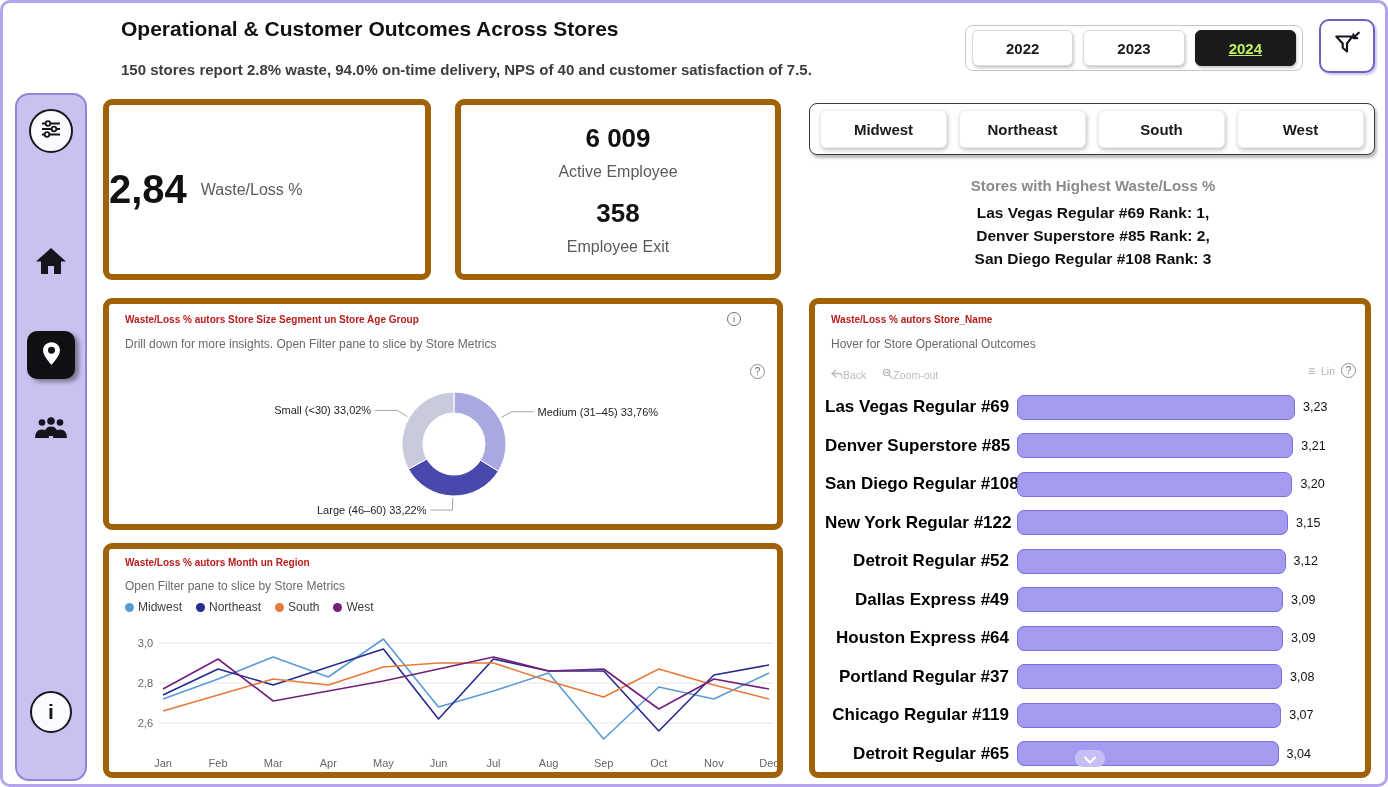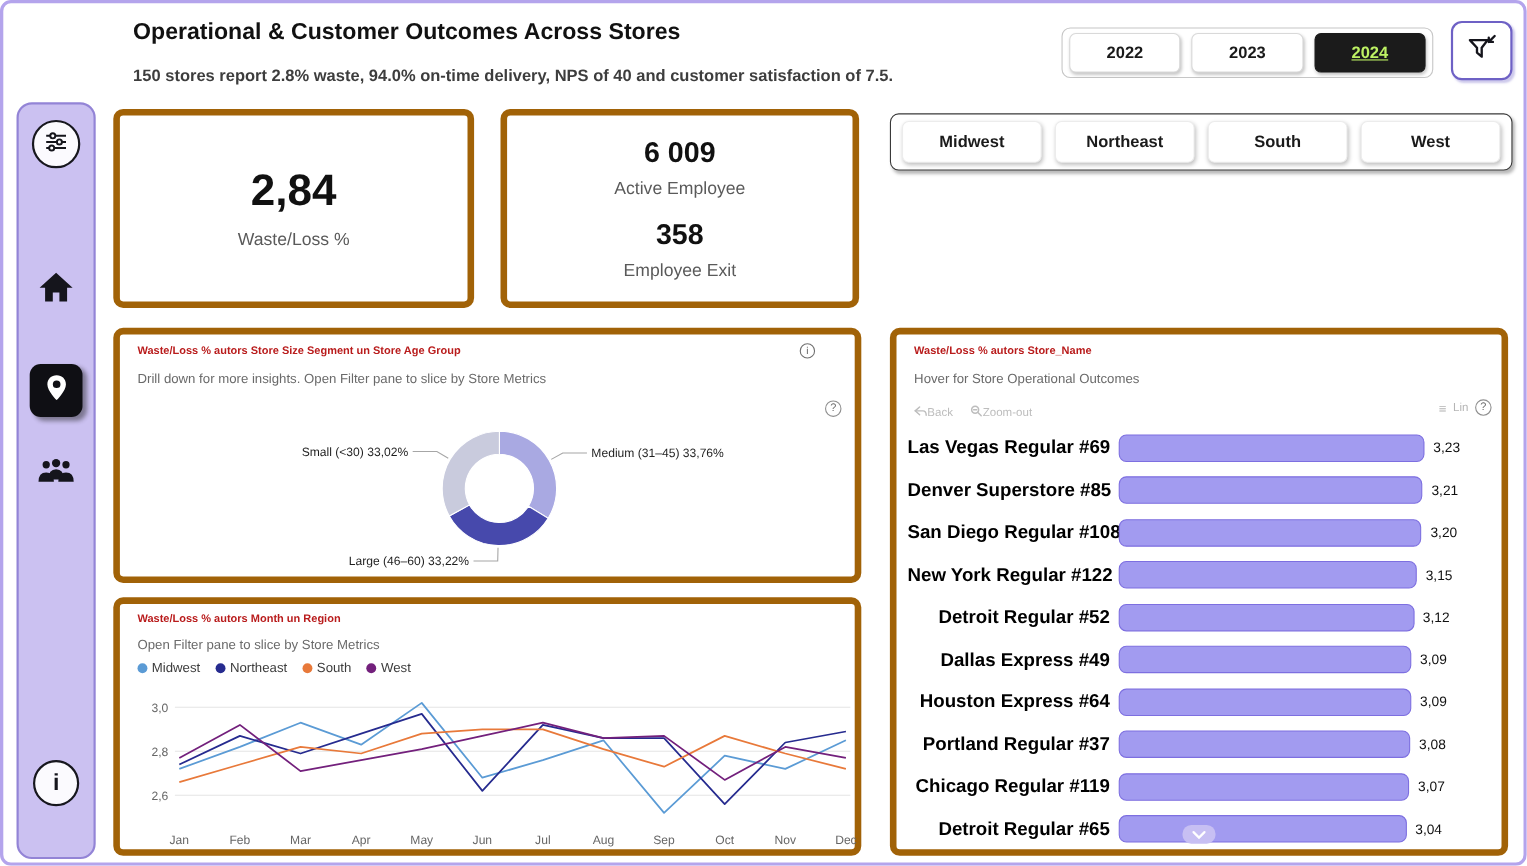--- a/index.html
+++ b/index.html
@@ -17,21 +17,21 @@
   .sidebar{left:12px;top:90px;width:72px;height:688px;background:#cbc1f1;border:2px solid #9384d6;border-radius:14px;}
   .sb-item{position:absolute;left:50%;transform:translateX(-50%);display:flex;align-items:center;justify-content:center;cursor:pointer;}
   .sb-circle{width:44px;height:44px;border:2px solid #17171e;border-radius:50%;background:#fbfafe;}
   .sb-sliders{top:14px;}
   .sb-home{top:150px;}
   .sb-pin{top:236px;width:48px;height:48px;background:#0f0f14;border-radius:10px;box-shadow:4px 3px 4px rgba(30,30,30,.45);}
   .sb-people{top:320px;}
   .sb-info{top:596px;width:42px;height:42px;font-size:21px;font-weight:700;color:#15151c;}
   
   .card{position:absolute;background:#fff;border:6px solid #a16207;border-radius:9px;}
-  .kpi-waste{left:100px;top:96px;width:328px;height:181px;display:flex;flex-direction:column;align-items:center;justify-content:center;gap:14px;}
+  .kpi-waste{left:100px;top:96px;width:328px;height:181px;display:flex;flex-direction:row;align-items:center;justify-content:flex-start;gap:14px;}
   .kpi-big{font-size:40px;font-weight:700;color:#111;}
   .kpi-label{font-size:16px;color:#5a5a5a;}
   .kpi-emp{left:452px;top:96px;width:326px;height:181px;display:flex;flex-direction:column;align-items:center;justify-content:center;gap:9px;padding:10px 0;}
   .kpi-mid{font-size:26px;font-weight:700;color:#111;}
   
   .region-group{left:806px;top:100px;width:566px;height:52px;border:1px solid #3a3a3a;border-radius:8px;background:#fff;display:flex;gap:12px;align-items:center;padding:6px 10px;box-shadow:2px 3px 3px rgba(0,0,0,.28);}
   .region-btn{flex:1;height:38px;border:1px solid #ececec;border-radius:6px;background:#fff;display:flex;align-items:center;justify-content:center;font-size:15px;font-weight:700;color:#1a1a1a;box-shadow:1px 2px 4px rgba(0,0,0,.25);cursor:pointer;}
   
   .highlight{left:830px;top:174px;width:520px;text-align:center;}
   .highlight-title{font-size:15px;font-weight:700;color:#8a8a8a;margin-bottom:7px;}
@@ -146,20 +146,28 @@
     <div class="kpi-label">Employee Exit</div>
   </div>
 
   <div class="abs region-group">
       <div class="region-btn">Midwest</div>
       <div class="region-btn">Northeast</div>
       <div class="region-btn">South</div>
       <div class="region-btn">West</div>
     </div>
 
+  <div class="abs highlight">
+    <div class="highlight-title">Stores with Highest Waste/Loss %</div>
+    <div>
+        <div class="highlight-line">Las Vegas Regular #69 Rank: 1,</div>
+        <div class="highlight-line">Denver Superstore #85 Rank: 2,</div>
+        <div class="highlight-line">San Diego Regular #108 Rank: 3</div>
+      </div>
+  </div>
 
   <div class="card donut-card">
     <div class="card-title">Waste/Loss % autors Store Size Segment un Store Age Group</div>
     <div class="card-sub">Drill down for more insights. Open Filter pane to slice by Store Metrics</div>
     <div class="circle-i" style="right:36px;top:8px;">i</div>
     <div class="circle-q" style="right:12px;top:60px;">?</div>
     <svg class="donut-svg" width="660" height="172">
         <path d="M335 36 A52 52 0 0 1 379.3202084281212 115.19777794026373 L361.42166271676456 104.21405992592645 A31 31 0 0 0 335 57 Z" fill="#a9a9e2" stroke="#ffffff" stroke-width="1"></path>
         <polyline points="382.1230713208477,61.62925580704447 392.5948649477028,55.76909043083214 414.5948649477028,55.76909043083214" fill="none" stroke="#a6a6a6" stroke-width="1"></polyline>
         <text x="418.5948649477028" y="59.76909043083214" text-anchor="start" class="donut-label">Medium (31–45) 33,76%</text>

